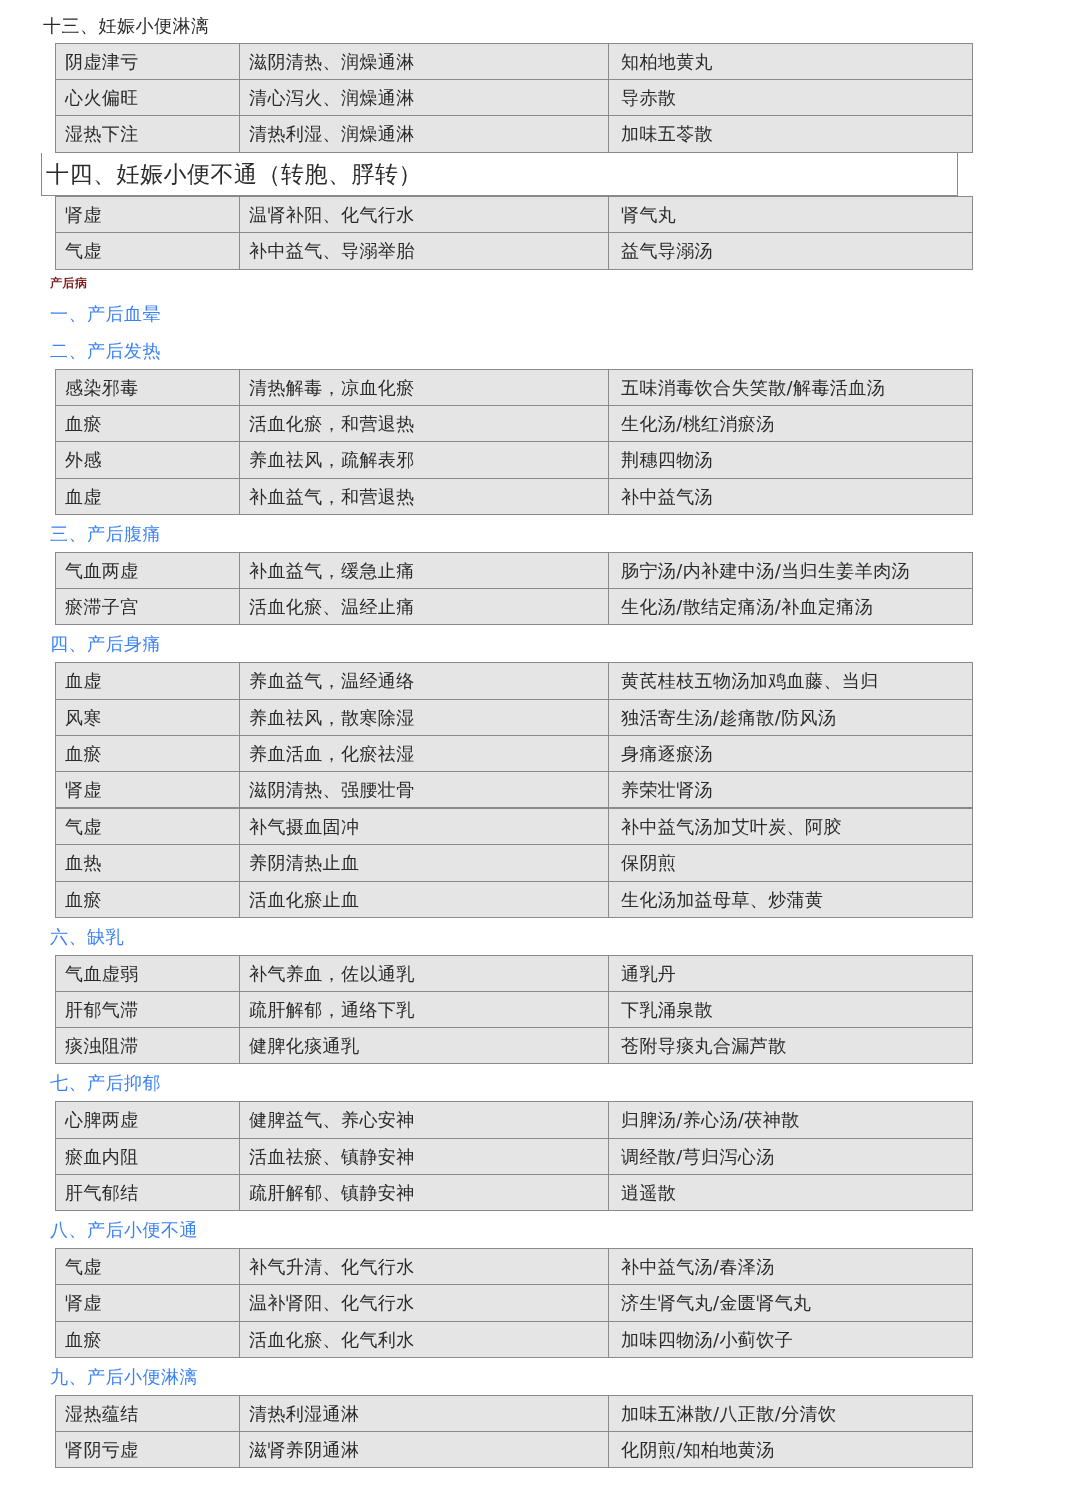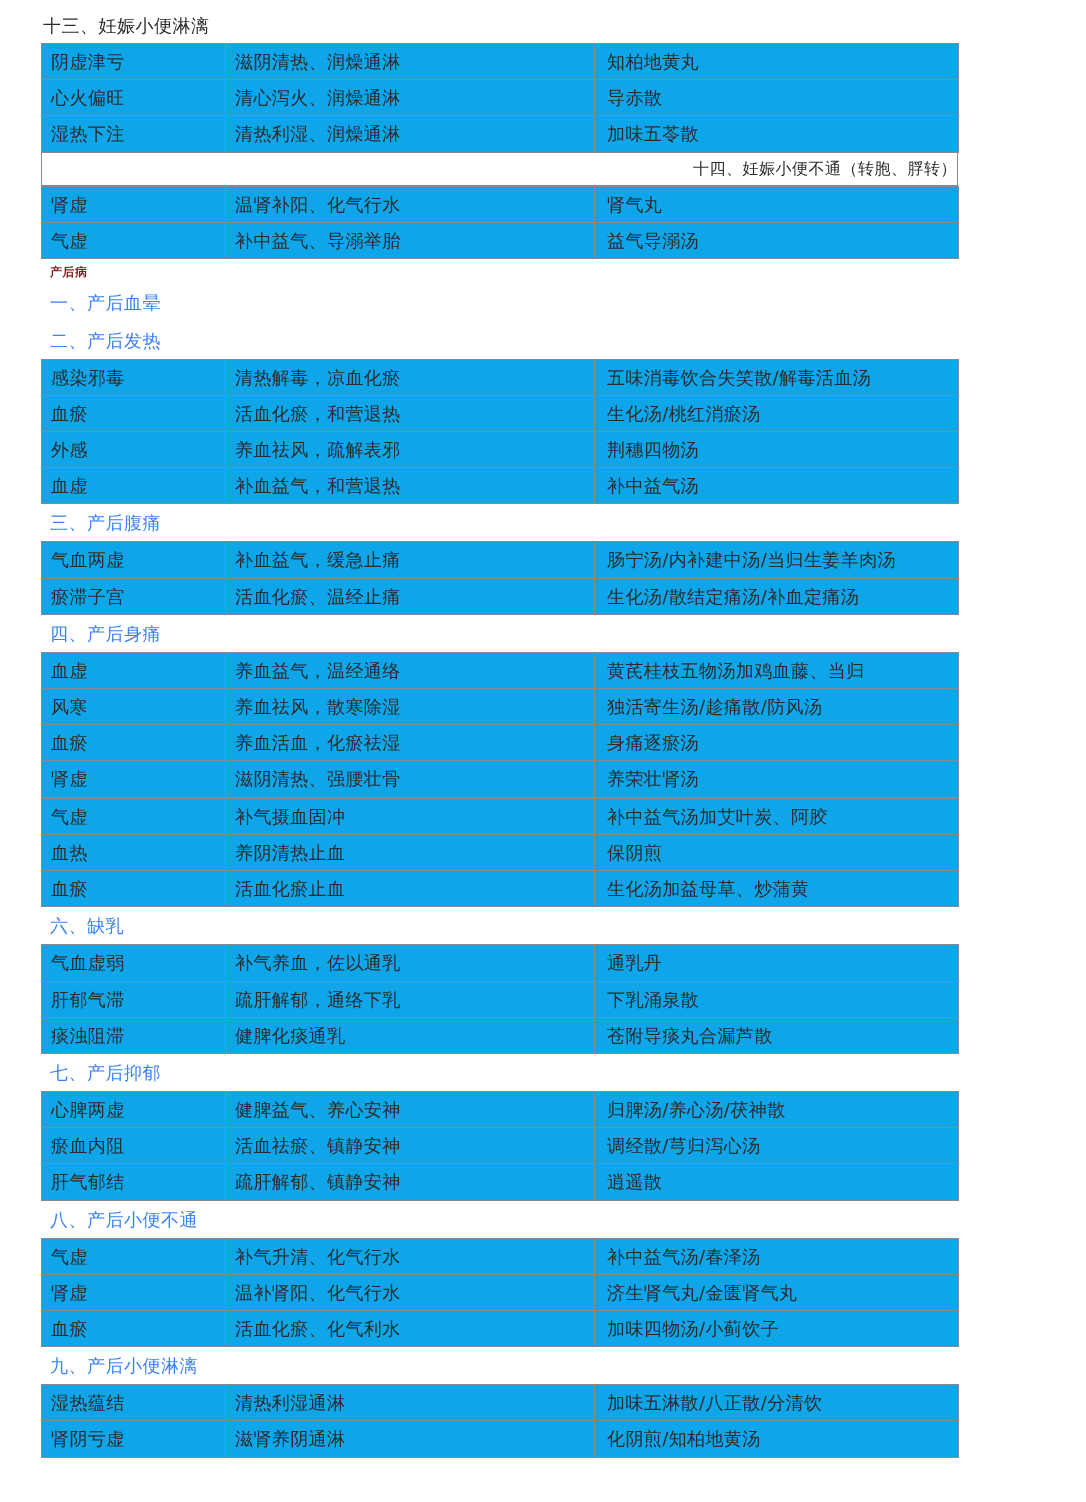--- a/index.html
+++ b/index.html
@@ -52,34 +52,34 @@
     line-height: 1.45;
     letter-spacing: 0.5px;
     color: #2b2b2b;
   }
 
   
   .band-heading {
     border-left: 1.5px solid #8a8a8a;
     border-right: 1.5px solid #8a8a8a;
     border-bottom: 1.5px solid #8a8a8a;
-    font-size: 16px;
-    padding: 4px 0 4px 20px;
+    font-size: 23px;
+    padding: 4px 0 4px 4px;
     line-height: 1.5;
     letter-spacing: 0.5px;
     box-sizing: border-box;
-    text-align: right;
   }
 
   
   table.tcm {
     width: 917px;
     border-collapse: collapse;
     table-layout: fixed;
-    background: #0ea5e9;
+    background: #e5e5e5;
+    margin-left: 14px;
   }
   table.tcm td {
     border: 1.5px solid #8a8a8a;
     font-size: 18px;
     line-height: 1.4;
     padding: 5px 0 5px 9px;
     letter-spacing: 0.4px;
     vertical-align: middle;
     height: 35px;
     box-sizing: border-box;

